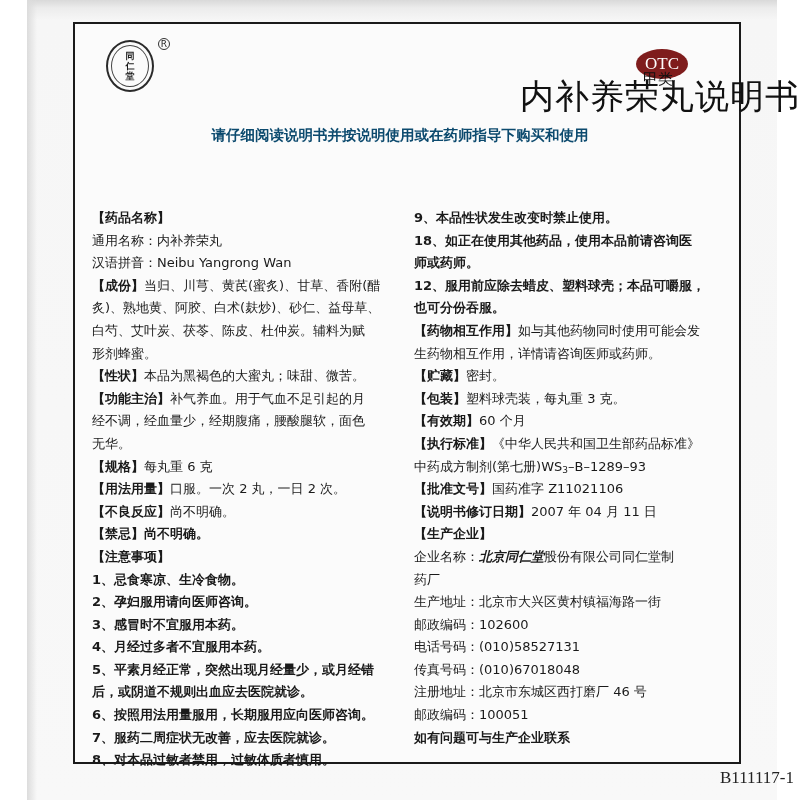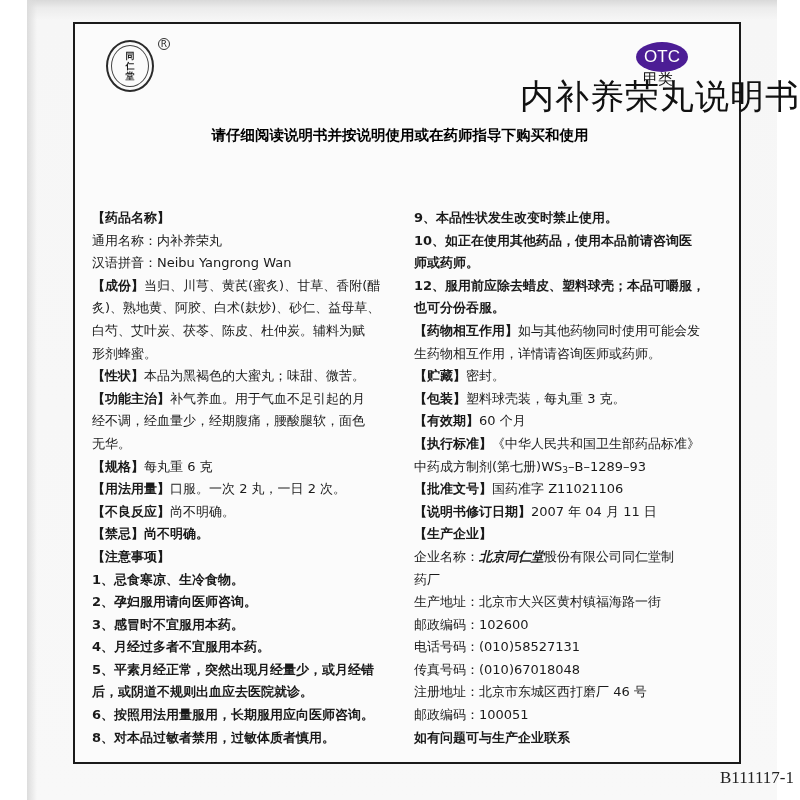--- a/index.html
+++ b/index.html
@@ -41,26 +41,26 @@
     position: absolute; left: 158px; top: 38px; font-size: 9px;
     width: 10px; height: 10px; border: 1px solid #333; border-radius: 50%;
     display: flex; align-items: center; justify-content: center; line-height: 1;
   }
   .title {
     position: absolute; left: 0; width: 800px; top: 74px; text-align: right;
     font-size: 34px; letter-spacing: 1px; font-weight: normal; color: #111;
   }
   .subtitle {
     position: absolute; left: 0; width: 800px; top: 126px; text-align: center;
-    font-size: 14.5px; font-weight: bold; color: #000000;
+    font-size: 14.5px; font-weight: bold; color: #0c4a6e;
   }
   .otc {
-    position: absolute; left: 636px; top: 42px; width: 52px; height: 30px;
-    background: #4c1d95; color: #fff; border-radius: 50%;
-    font-family: Liberation Sans, sans-serif; font-size: 17px;
+    position: absolute; left: 636px; top: 49px; width: 52px; height: 30px;
+    background: #7f1d1d; color: #fff; border-radius: 50%;
+    font-family: Liberation Serif, serif; font-size: 17px;
     display: flex; align-items: center; justify-content: center;
   }
   .otc-class {
     position: absolute; left: 643px; top: 70px; font-size: 15px; color: #111;
   }
   .col {
     position: absolute; font-size: 13px; line-height: 22.6px; color: #1a1a1a; margin-top: 48px;
   }
   .col-left { left: 92px; top: 159px; width: 318px; }
   .col-right { left: 414px; top: 159px; width: 318px; }
@@ -131,26 +131,27 @@
     <span class="hd">【禁忌】</span><span>尚不明确。</span>
   </div>
   <div class="ln hd">【注意事项】</div>
   <div class="ln b">1、忌食寒凉、生冷食物。</div>
   <div class="ln b">2、孕妇服用请向医师咨询。</div>
   <div class="ln b">3、感冒时不宜服用本药。</div>
   <div class="ln b">4、月经过多者不宜服用本药。</div>
   <div class="ln b">5、平素月经正常，突然出现月经量少，或月经错</div>
   <div class="ln b">后，或阴道不规则出血应去医院就诊。</div>
   <div class="ln b">6、按照用法用量服用，长期服用应向医师咨询。</div>
+  <div class="ln b">7、服药二周症状无改善，应去医院就诊。</div>
   <div class="ln b">8、对本品过敏者禁用，过敏体质者慎用。</div>
 </div>
 
 <div class="col col-right">
   <div class="ln b">9、本品性状发生改变时禁止使用。</div>
-  <div class="ln b">10、如正在使用其他药品，使用本品前请咨询医</div>
+  <div class="ln b">18、如正在使用其他药品，使用本品前请咨询医</div>
   <div class="ln b">师或药师。</div>
   <div class="ln b">12、服用前应除去蜡皮、塑料球壳；本品可嚼服，</div>
   <div class="ln b">也可分份吞服。</div>
   <div class="ln">
     <span class="hd">【药物相互作用】</span><span>如与其他药物同时使用可能会发</span>
   </div>
   <div class="ln">生药物相互作用，详情请咨询医师或药师。</div>
   <div class="ln">
     <span class="hd">【贮藏】</span><span>密封。</span>
   </div>

